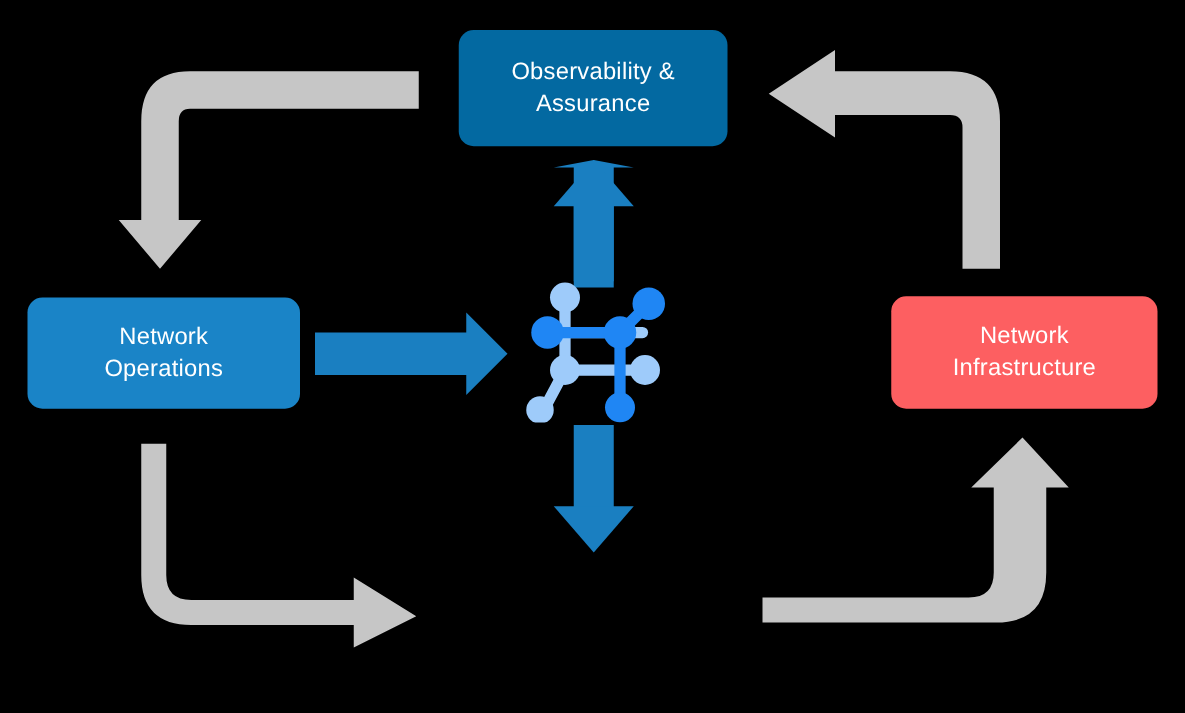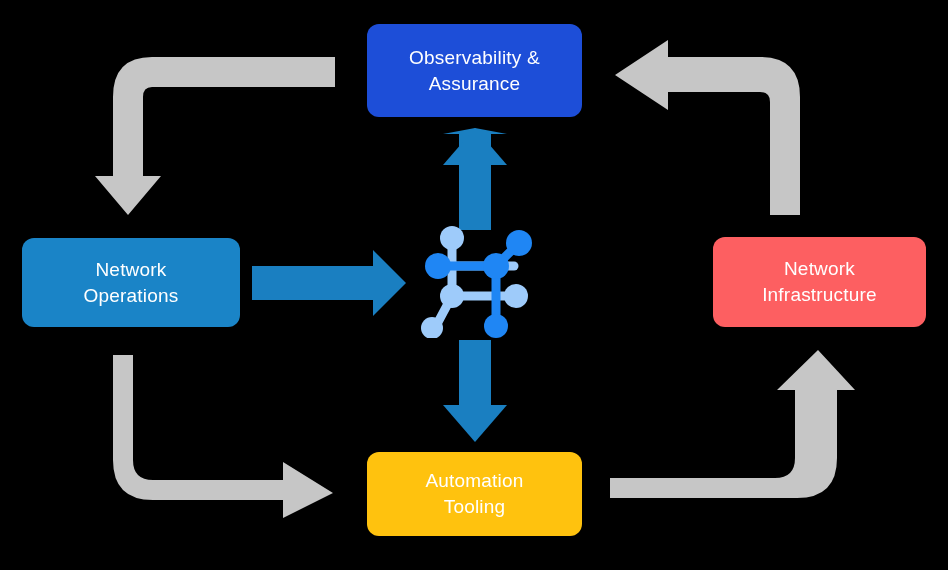--- a/index.html
+++ b/index.html
@@ -83,33 +83,29 @@
     </g>
 
     <g fill="#1f86f4">
       <circle cx="20" cy="48" r="13"></circle>
       <circle cx="78" cy="48" r="13"></circle>
       <circle cx="101" cy="25" r="13"></circle>
       <circle cx="78" cy="108" r="12"></circle>
     </g>
   </svg>
 
-  <div class="node" id="node-observability" style="background: #1d4ed8; align-items: center;">
+  <div class="node" id="node-observability" style="background: #0369a1; align-items: center;">
     <span>Observability &amp;
 Assurance</span>
   </div>
 
   <div class="node" id="node-operations" style="background: rgb(26, 132, 199);">
     <span>Network
 Operations</span>
   </div>
 
   <div class="node" id="node-infrastructure" style="background: rgb(253, 95, 97);">
     <span>Network
 Infrastructure</span>
   </div>
 
-  <div class="node" id="node-automation" style="background: rgb(255, 194, 14);">
-    <span>Automation
-Tooling</span>
-  </div>
 
 </div>
 
 </body></html>

